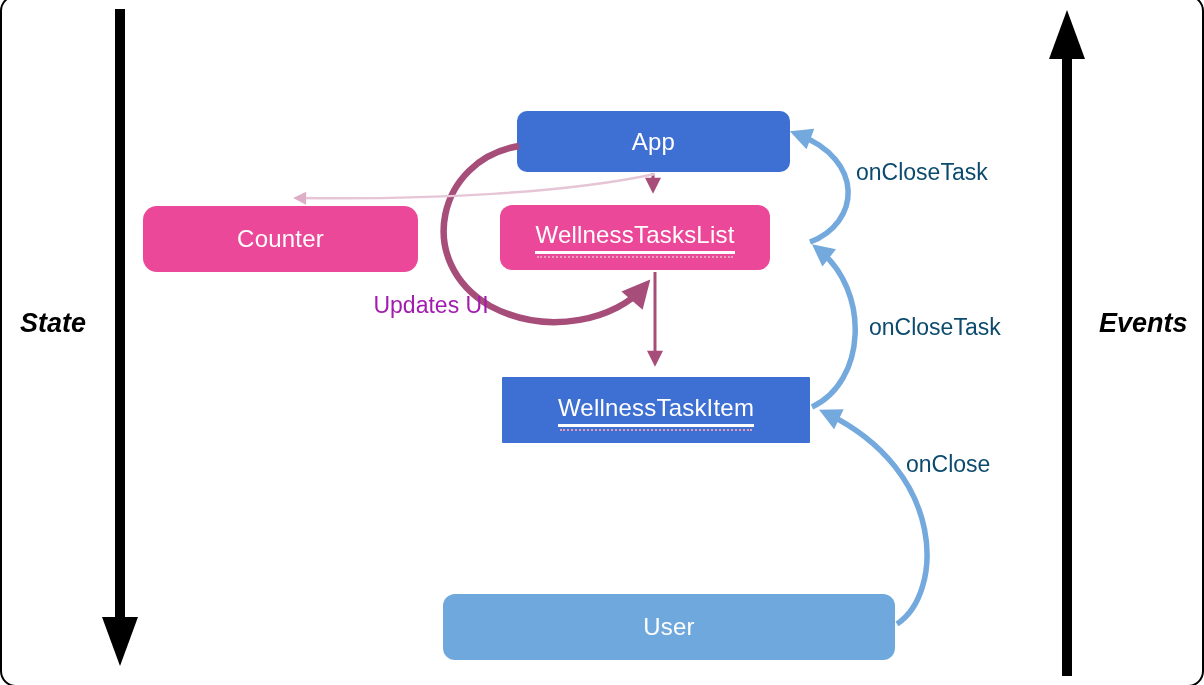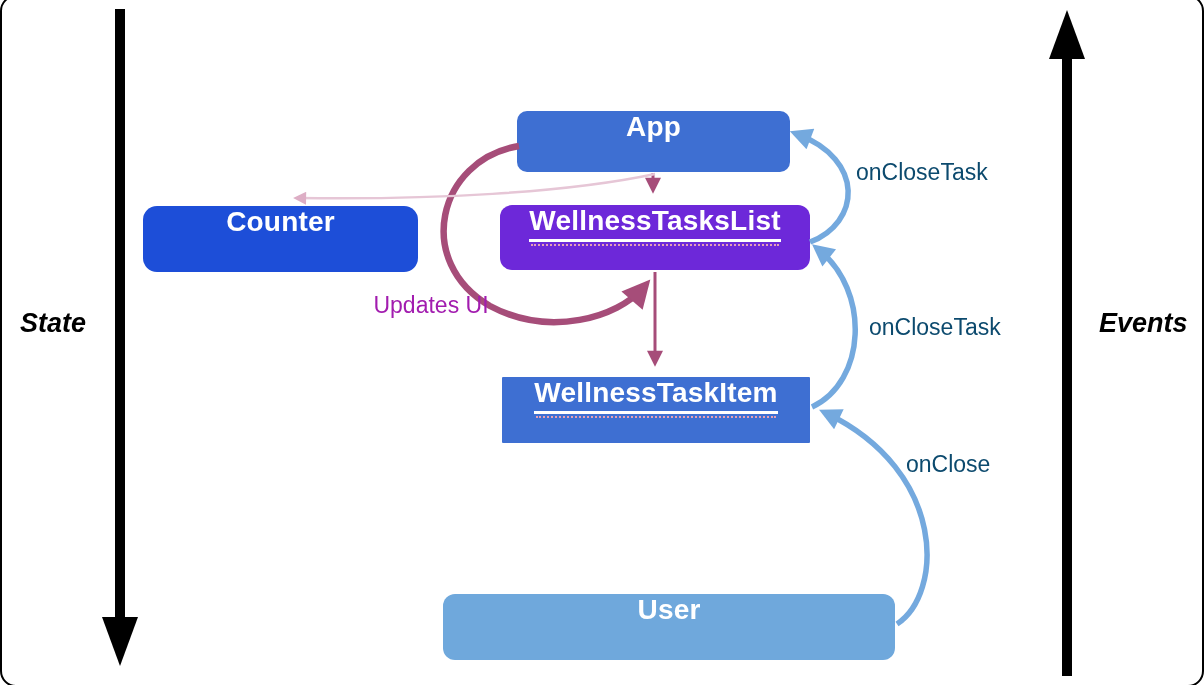--- a/index.html
+++ b/index.html
@@ -19,31 +19,31 @@
     pointer-events: none;
   }
   svg.edges {
     position: absolute;
     left: 0; top: 0;
     pointer-events: none;
   }
   .node {
     position: absolute;
     display: flex;
-    align-items: flex-start;
+    align-items: center;
     justify-content: center;
     color: #ffffff;
-    font-weight: bold;
-    font-size: 28px;
+    font-weight: normal;
+    font-size: 24px;
     letter-spacing: 0.2px;
   }
   .node-app     { left: 517px; top: 111px; width: 273px; height: 61px; background: #3E6FD2; border-radius: 10px; }
-  .node-list    { left: 500px; top: 205px; width: 310px; height: 65px; background: #6d28d9; border-radius: 12px; }
+  .node-list    { left: 500px; top: 205px; width: 270px; height: 65px; background: #ec4899; border-radius: 12px; }
   .node-item    { left: 502px; top: 377px; width: 308px; height: 66px; background: #3E6FD2; border-radius: 1px; }
-  .node-counter { left: 143px; top: 206px; width: 275px; height: 66px; background: #1d4ed8; border-radius: 14px; }
+  .node-counter { left: 143px; top: 206px; width: 275px; height: 66px; background: #ec4899; border-radius: 14px; }
   .node-user    { left: 443px; top: 594px; width: 452px; height: 66px; background: #6FA8DC; border-radius: 12px; }
   .link {
     display: inline-block;
     position: relative;
     border-bottom: 3px solid #ffffff;
     padding-bottom: 2px;
   }
   .link::after {
     content: "";
     position: absolute;

